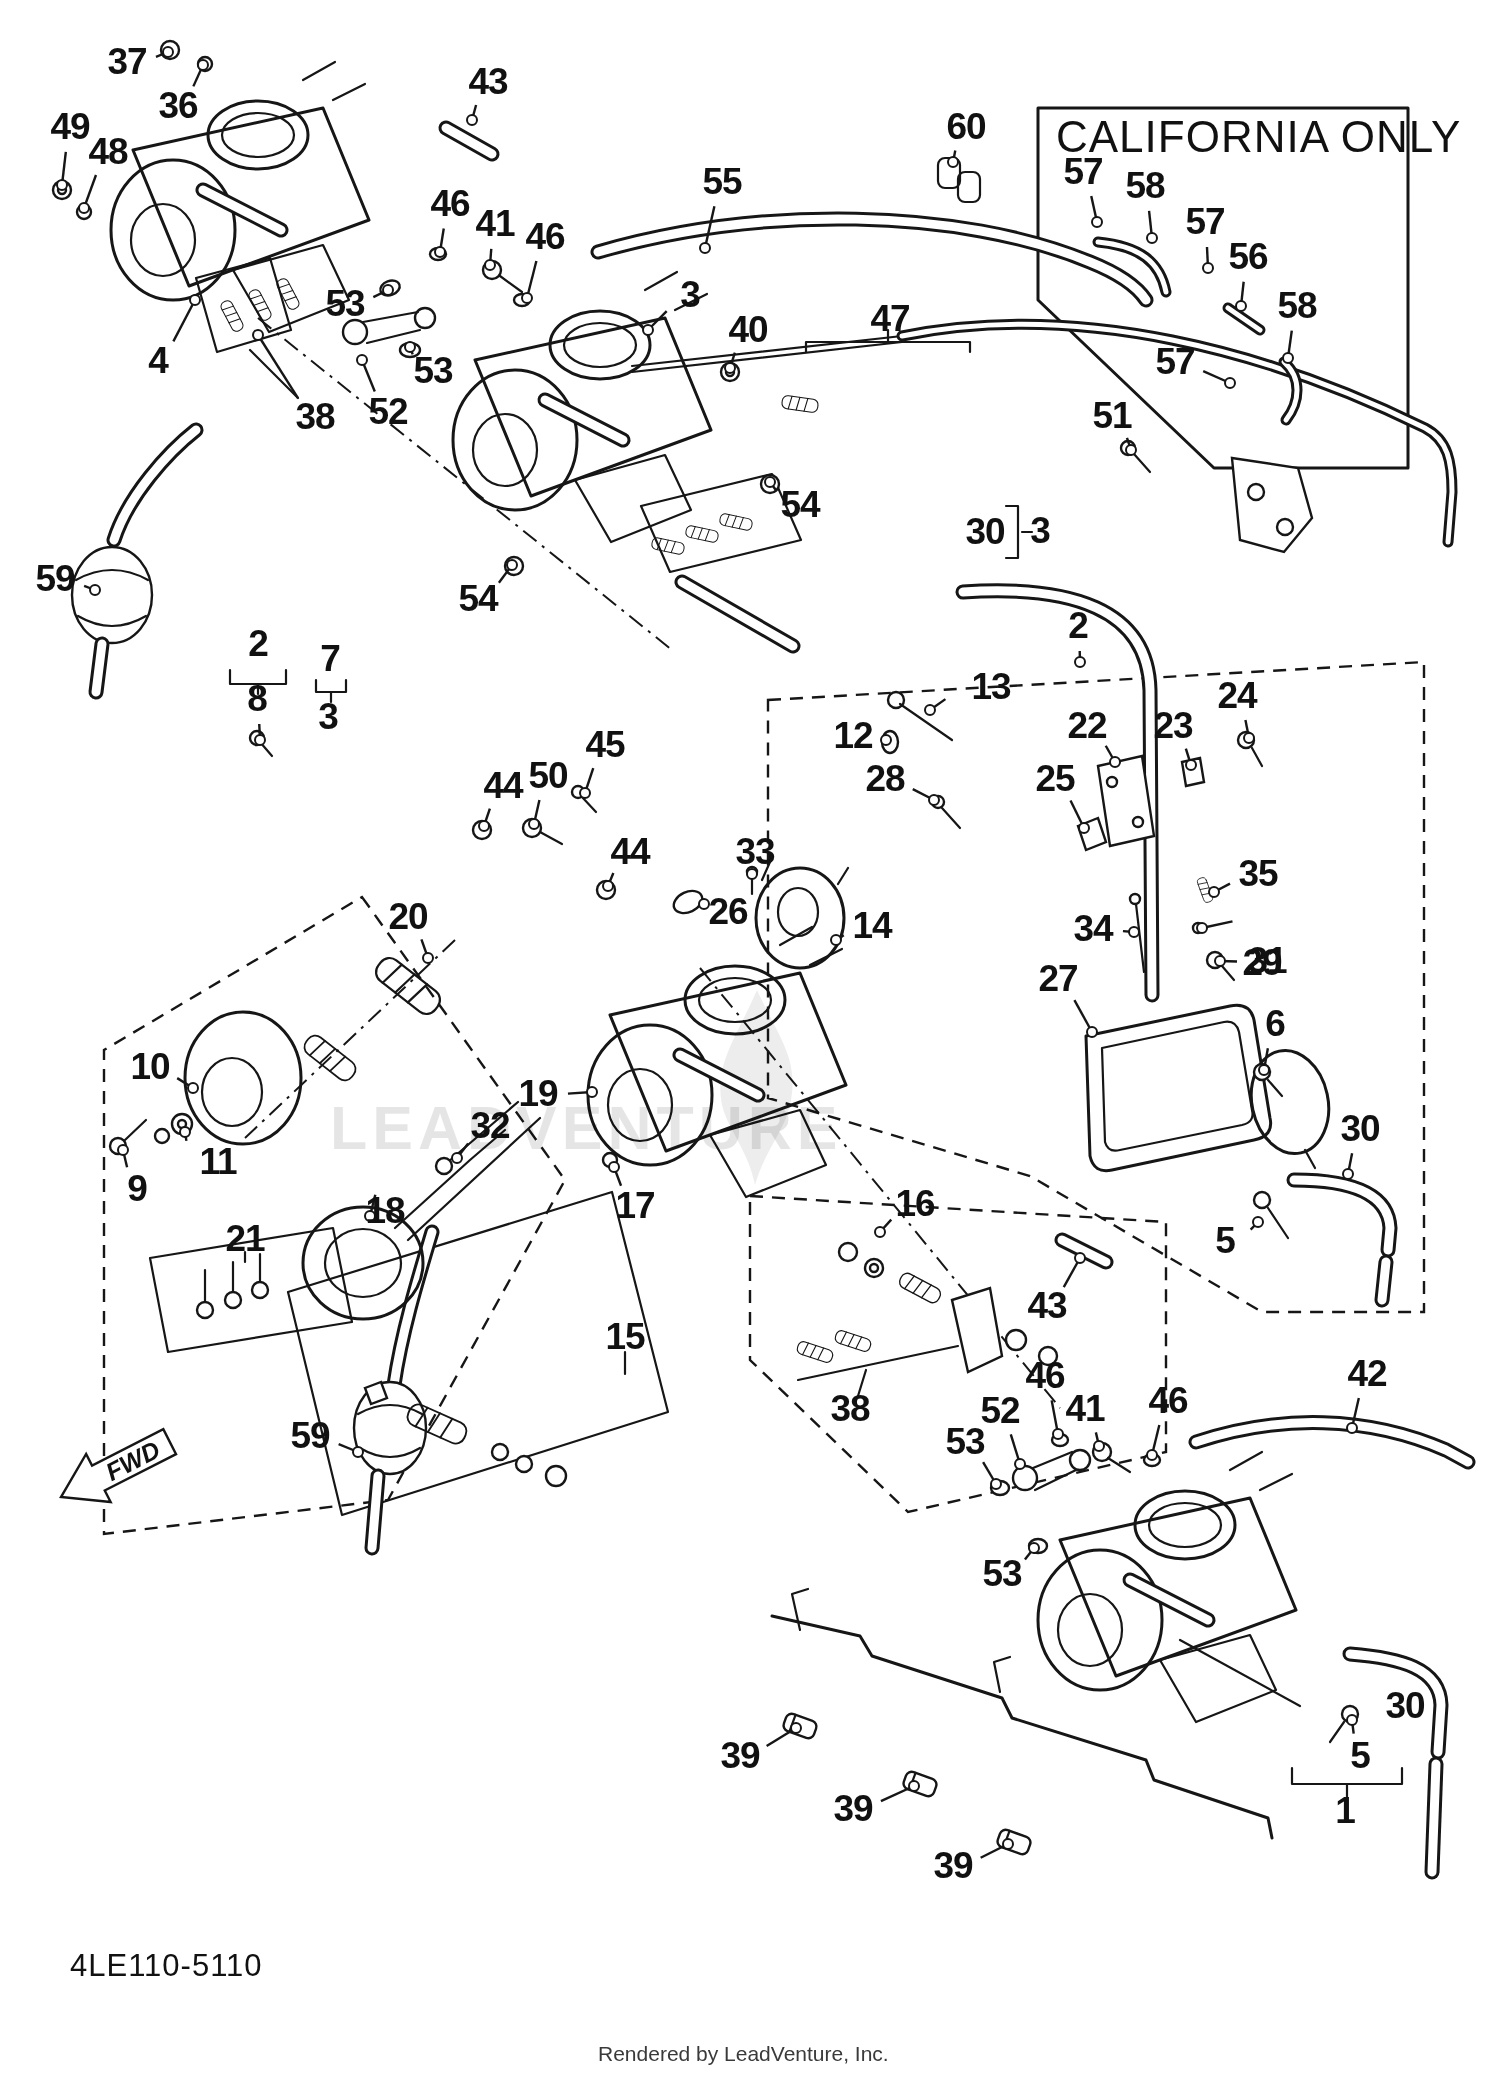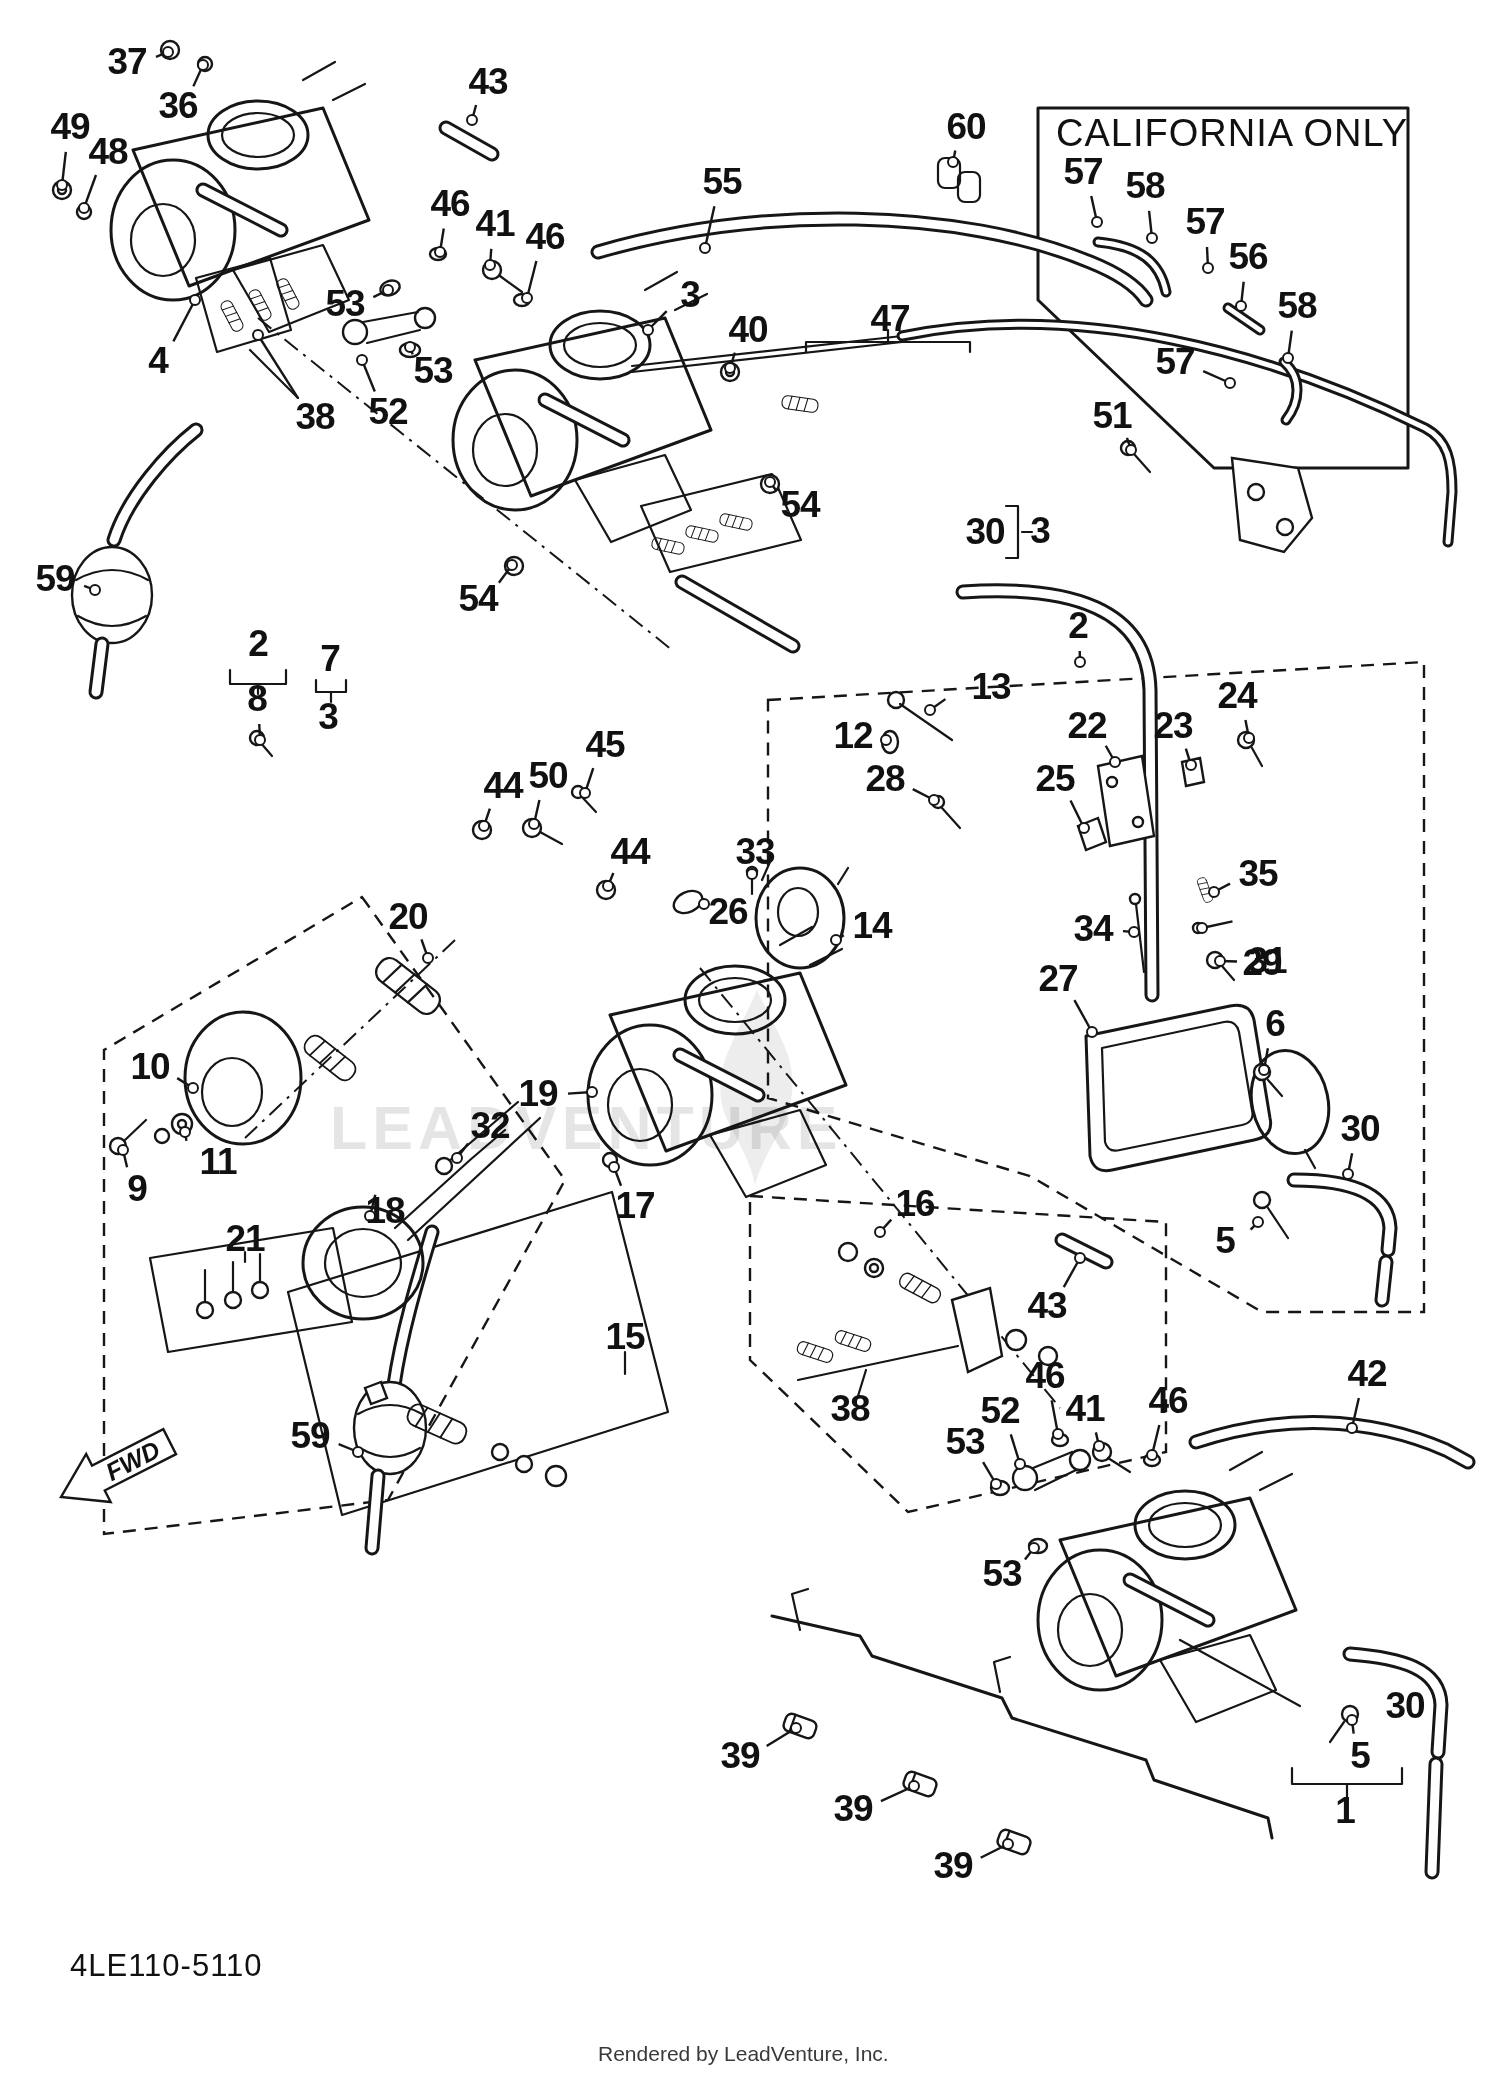--- a/index.html
+++ b/index.html
@@ -13,21 +13,21 @@
   .tube{fill:none;stroke:#161616;stroke-width:15;stroke-linecap:round;}
   .tubein{fill:none;stroke:#fff;stroke-width:9;stroke-linecap:round;}
   .tube2{fill:none;stroke:#161616;stroke-width:11;stroke-linecap:round;}
   .tubein2{fill:none;stroke:#fff;stroke-width:5;stroke-linecap:round;}
   .dash{fill:none;stroke:#161616;stroke-width:2.4;stroke-dasharray:13 9;}
   .dd{fill:none;stroke:#161616;stroke-width:2;stroke-dasharray:17 7 3 7;}
   .callout{position:absolute;transform:translate(-50%,-55%);font-size:37px;font-weight:600;
            line-height:1;letter-spacing:-1px;white-space:nowrap;}
   .watermark{position:absolute;left:330px;top:1093px;font-size:61px;font-weight:700;
              letter-spacing:5px;color:rgba(0,0,0,0.10);white-space:nowrap;}
-  .ca-label{position:absolute;left:1056px;top:112px;font-size:38px;letter-spacing:1px;white-space:nowrap;}
+  .ca-label{position:absolute;left:1056px;top:112px;font-size:44px;letter-spacing:1px;white-space:nowrap;}
   .part-code{position:absolute;left:70px;top:1948px;font-size:31px;letter-spacing:1px;}
   .copyright{position:absolute;left:30px;top:1998px;font-size:44px;white-space:nowrap;}
   .rendered{position:absolute;left:598px;top:2042px;font-size:21px;color:#3a3a3a;white-space:nowrap;}
   .fwdtxt{font-size:25px;font-weight:700;font-style:italic;fill:#111;}
 </style>
 </head>
 <body>
 
 <div class="page">
 

